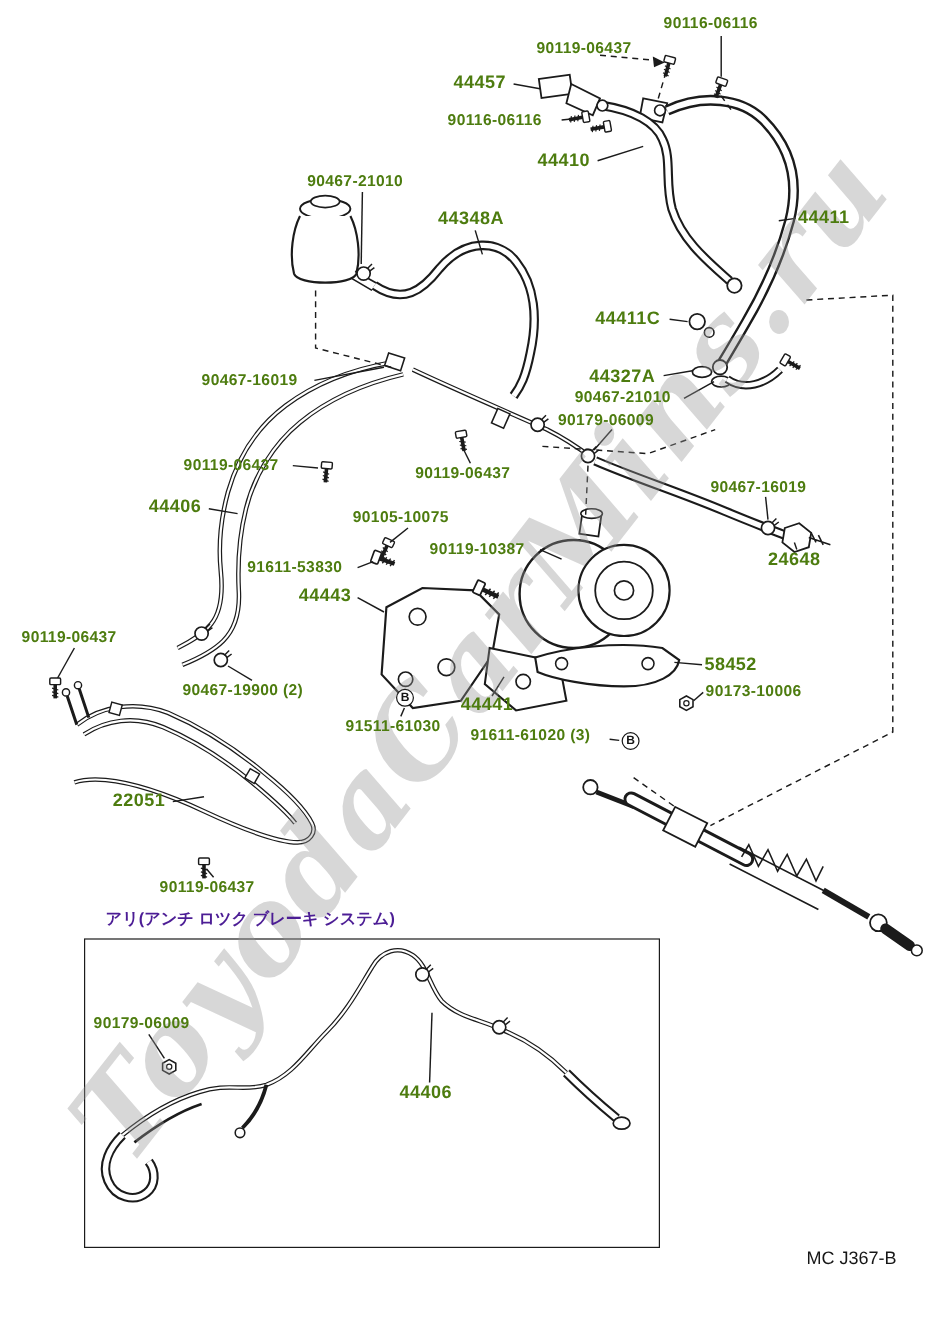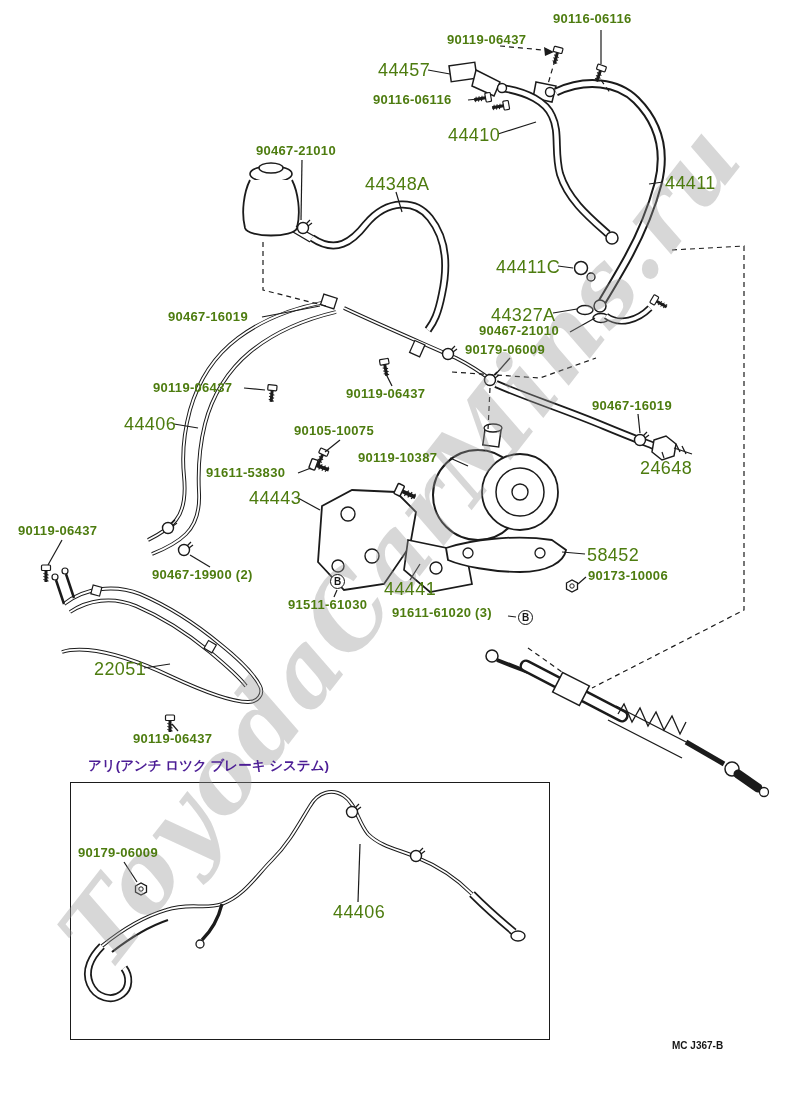--- a/index.html
+++ b/index.html
@@ -3,24 +3,24 @@
 <meta charset="utf-8">
 <style>
   * { margin:0; padding:0; box-sizing:border-box; }
   html,body { background:#ffffff; }
   #stage {
     position:relative; width:792px; height:1112px; background:#fff;
     overflow:hidden; font-family:"Liberation Sans", sans-serif;
   }
   #art { position:absolute; left:0; top:0; }
   .lbl { position:absolute; color:#4d7c0f; white-space:nowrap; line-height:1; }
-  .major { font-size:18px; font-weight:400; letter-spacing:.4px; }
+  .major { font-size:15px; font-weight:700; letter-spacing:.4px; }
   .minor { font-size:13px; font-weight:600; letter-spacing:.3px; }
   .caption { position:absolute; font-size:13.5px; font-weight:600; color:#4c1d95; white-space:nowrap; }
-  .footer { position:absolute; font-size:10px; font-weight:700; color:#161616; }
+  .footer { position:absolute; font-size:15px; font-weight:400; color:#161616; }
   .cb {
     position:absolute; width:15px; height:15px; border:1.4px solid #161616; border-radius:50%;
     font-size:10px; font-weight:700; color:#161616; display:flex; align-items:center; justify-content:center;
     background:#fff;
   }
   .watermark {
     position:absolute; left:-150px; top:488px; width:1100px; text-align:center;
     font-family:"DejaVu Serif", serif; font-style:italic; font-weight:700;
     font-size:98px; letter-spacing:2px; color:rgba(150,150,150,0.38);
     transform:rotate(-52deg); transform-origin:center; pointer-events:none;

